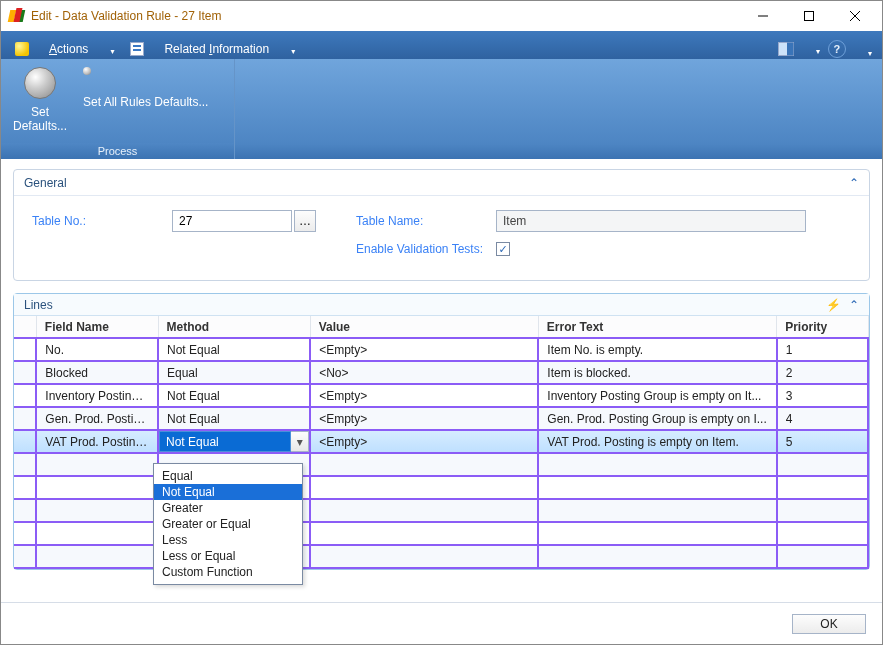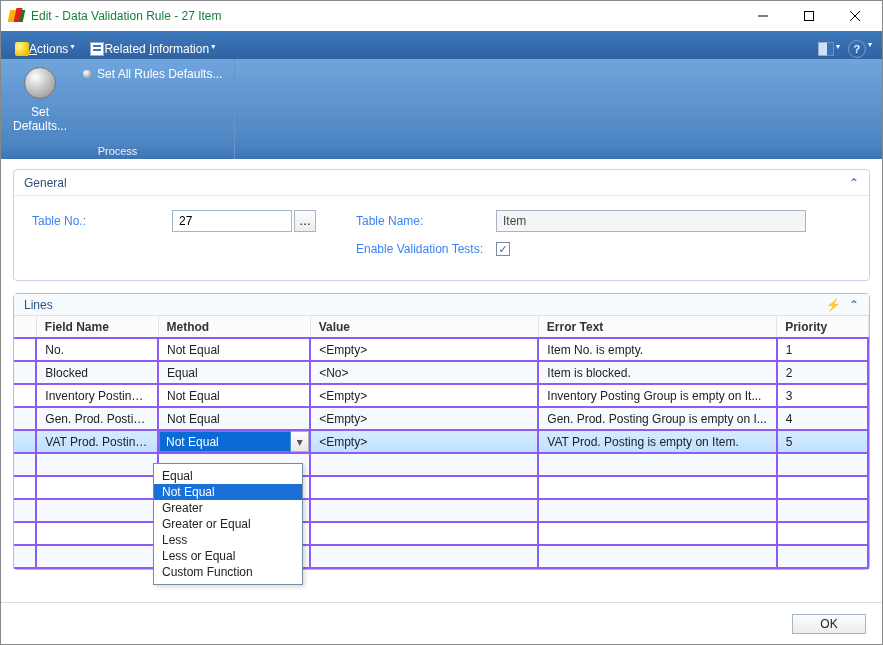--- a/index.html
+++ b/index.html
@@ -4,44 +4,44 @@
   <style>
     * { box-sizing: border-box; margin: 0; padding: 0; font-family: "Segoe UI", Tahoma, sans-serif; font-size: 12px; }
     body { background: #fff; width: 883px; height: 645px; overflow: hidden; border: 1px solid #888; display: flex; flex-direction: column; }
     
     
     .titlebar { height: 30px; display: flex; align-items: center; padding: 0 4px 0 8px; background: #fff; }
     .titlebar-icon { width: 16px; height: 16px; margin-right: 6px; position: relative; }
     .titlebar-icon::before { content:""; position:absolute; left:0; top:2px; width:6px; height:12px; background:#ffb000; transform: skewX(-12deg);}
     .titlebar-icon::after { content:""; position:absolute; left:6px; top:0px; width:6px; height:14px; background:#d22; transform: skewX(-12deg);}
     .titlebar-x3 { position:absolute; left:11px; top:2px; width:4px; height:12px; background:#1a7a1a; transform: skewX(-12deg);}
-    .titlebar-title { flex: 1; color: #15803d; }
+    .titlebar-title { flex: 1; color: #a16207; }
     .winbtn { width: 46px; height: 30px; display:flex; align-items:center; justify-content:center; color:#000; }
     .winbtn svg { width: 10px; height: 10px; }
     
     
     .menubar { height: 28px; background: linear-gradient(#3e79bd, #2f62a0); display:flex; align-items:center; padding: 0 6px; color:#fff; }
-    .menubar-item { display:flex; align-items:flex-start; gap:0; padding: 3px 8px; border-radius:3px;margin-top:8px; }
+    .menubar-item { display:flex; align-items:flex-end; gap:20px; padding: 3px 8px; border-radius:3px;margin-top:8px; }
     .menubar-item .underline { text-decoration: underline; }
     .menubar-chevron { font-size: 8px; margin-left:2px; }
     .menubar-spacer { flex:1; }
     .menubar-help { width:18px; height:18px; border:1px solid #6ea0d9; border-radius:50%; display:flex; align-items:center; justify-content:center; color:#e6f0fb; font-weight:bold; font-size:11px; }
     .action-icon { width:14px; height:14px; display:inline-block; background: radial-gradient(circle at 30% 30%, #fff89a, #f5c400 70%); border-radius:2px; position:relative;}
     .relinfo-icon { width:14px; height:14px; display:inline-block; background:#fff; border:1px solid #9ac; position:relative;}
     .relinfo-icon::before{content:"";position:absolute;left:2px;top:2px;width:8px;height:2px;background:#3b78c4;}
     .relinfo-icon::after{content:"";position:absolute;left:2px;top:6px;width:8px;height:2px;background:#3b78c4;}
     
     
     .ribbon { height: 100px; background: linear-gradient(#70a5dc, #4d85c3 85%, #3c73b2); display:flex; }
     .ribbon-group { width: 234px; height:100%; border-right:1px solid #6594c8; display:flex; flex-direction:column; }
     .ribbon-body { flex:1; display:flex; padding: 4px; gap: 4px; }
     .ribbon-bigbtn { width: 70px; display:flex; flex-direction:column; align-items:center; justify-content:flex-end; padding:4px 2px 6px; text-align:center; color:#fff; }
     .ribbon-sphere { width:32px; height:32px; border-radius:50%; background: radial-gradient(circle at 35% 30%, #fff, #ccc 40%, #888 100%); border:1px solid #777; margin-bottom:6px;}
     .ribbon-smallbtns { flex:1; display:flex; flex-direction:column; padding-top:2px;}
-    .ribbon-smallbtn { display:flex; align-items:center; gap:6px; color:#fff; padding:2px 4px;}
+    .ribbon-smallbtn { display:flex; gap:20px; color:#fff; padding:2px 4px;flex-direction:column;}
     .ribbon-bullet { width:8px; height:8px; border-radius:50%; background: radial-gradient(circle at 35% 30%, #fff, #bbb 60%, #777);}
     .ribbon-grouplabel { height:20px; text-align:center; color:#e8f1fb; background: linear-gradient(#4f87c5, #3c73b2); font-size:11px; padding-top:2px;}
     
     
     .pagearea { flex:1; background:#fff; padding: 10px 12px 12px; display:flex; flex-direction:column; overflow:hidden;}
     .page-title { font-size:19px; color:#333; margin: 2px 0 10px 0; font-weight:400;}
     
     
     .fasttab { border:1px solid #c9d5e4; border-radius:4px; margin-bottom:12px; background:#fff;}
     .fasttab-header { height:26px; display:flex; align-items:center; padding:0 10px; color:#2b527d; border-bottom:1px solid #e2e9f3; cursor:default;gap:37px;}

